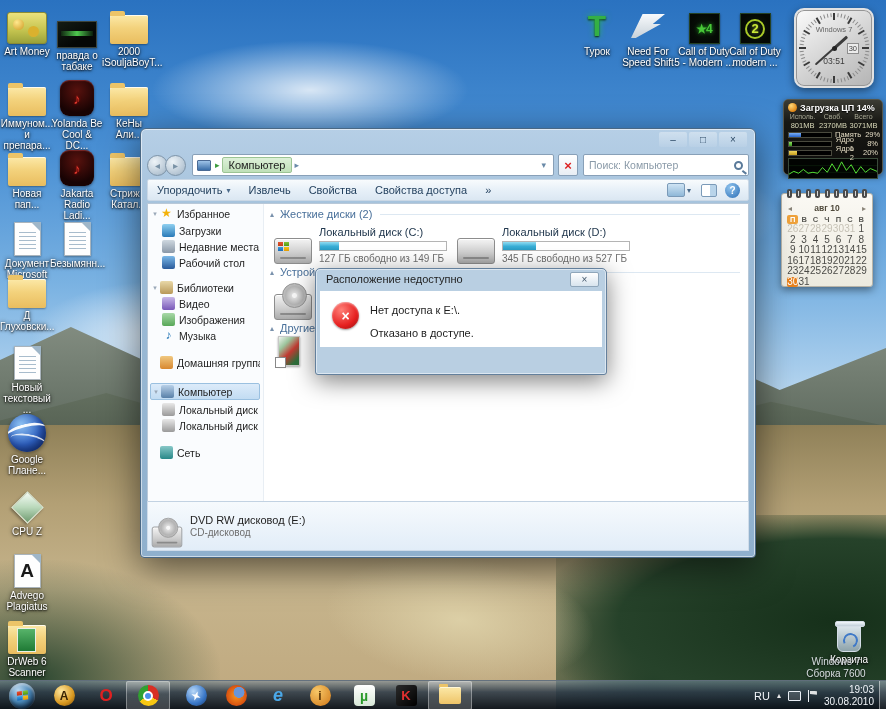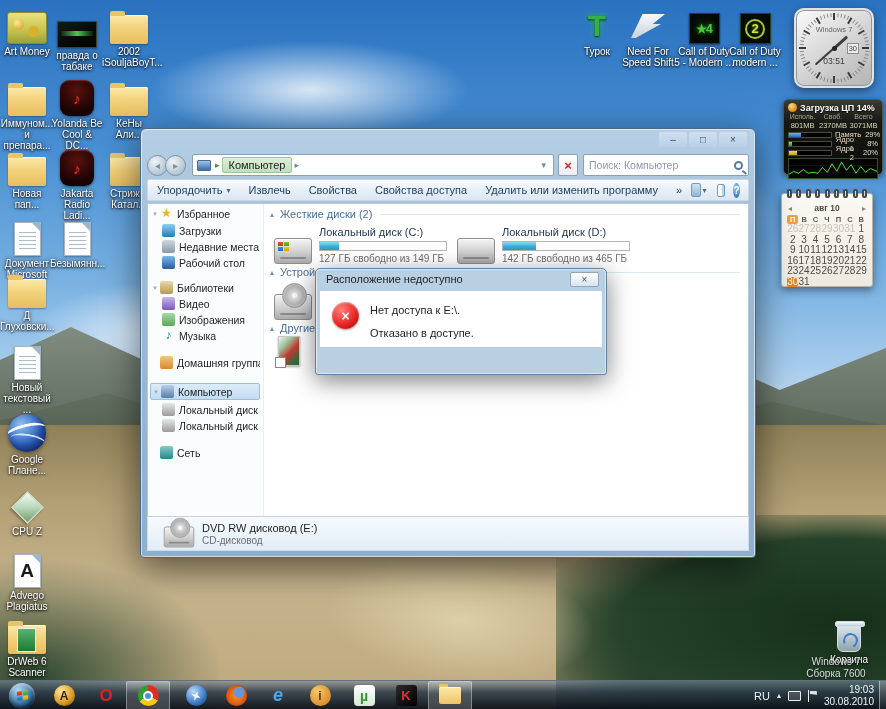--- a/index.html
+++ b/index.html
@@ -138,21 +138,21 @@
 .gdrive::after{content:"";position:absolute;left:5px;bottom:4px;width:26px;height:2px;background:#8a8a8a;border-radius:1px}
 .wflag{position:absolute;left:3px;top:3px;width:11px;height:9px;background:linear-gradient(#e2542f,#c23e18) 0 0/5px 4px no-repeat,linear-gradient(#83c234,#4e9a14) 6px 0/5px 4px no-repeat,linear-gradient(#3a9ade,#1a6cb8) 0 5px/5px 4px no-repeat,linear-gradient(#f4c410,#e09a08) 6px 5px/5px 4px no-repeat}
 .gdvd::before{content:"";position:absolute;left:7px;top:-12px;width:23px;height:23px;border-radius:50%;background:radial-gradient(circle,#f8f8f8 2px,#dcdcdc 3px,#b4b4b4 9px,#cfcfcf);border:1px solid #949494}
 .dinfo{margin-left:7px}
 .dname{font-size:11px;color:#22384e;line-height:13px}
 .dbar{width:128px;height:10px;border:1px solid #b4b4b4;background:#fff;margin:2px 0}
 .dfill{height:100%;background:linear-gradient(180deg,#8fdcf2,#39aed6 55%,#2a9cc4)}
 .dfree{font-size:10px;color:#707070}
 .gbox{position:relative;width:22px;height:30px;background:linear-gradient(135deg,#eef4ee 0%,#9cc49c 28%,#c23a32 55%,#2f6e3b 85%);border:1px solid #c8c8c8;box-shadow:0 1px 2px rgba(0,0,0,.35)}
 .gbox::after{content:"";position:absolute;left:-4px;bottom:-3px;width:9px;height:9px;background:#fff;border:1px solid #888}
-.details{position:absolute;left:6px;right:6px;bottom:6px;height:35px;background:linear-gradient(180deg,#f6fafd,#e2edf8);border:1px solid #cfdcea;border-top:1px solid #c2d2e2;display:flex;align-items:center;padding-left:12px}
+.details{position:absolute;left:6px;right:6px;bottom:6px;height:50px;background:linear-gradient(180deg,#f6fafd,#e2edf8);border:1px solid #cfdcea;border-top:1px solid #c2d2e2;display:flex;align-items:center;padding-left:0}
 .dtname{font-size:11px;color:#1e1e1e;line-height:13px}
 .dttype{font-size:10px;color:#6e6e6e}
 
 
 .dlg{position:absolute;left:315px;top:268px;width:292px;height:107px;z-index:6;background:#b9cfe2;border:1px solid #64809c;border-radius:5px 5px 3px 3px;box-shadow:0 6px 24px rgba(0,0,0,.5),inset 0 0 0 1px rgba(255,255,255,.5)}
 .dtitle{position:absolute;left:10px;top:4px;font-size:11px;color:#1e1e1e}
 .dclose{position:absolute;right:7px;top:3px;width:29px;height:15px;border:1px solid #8fa6ba;border-radius:2px;background:linear-gradient(180deg,#fff,#d8e4ee);display:flex;align-items:center;justify-content:center;font-size:10px;color:#44586c;cursor:pointer}
 .dbody{position:absolute;left:4px;right:4px;top:22px;height:56px;background:#fff}
 .erricon{position:absolute;left:12px;top:11px;width:27px;height:27px;border-radius:50%;background:radial-gradient(circle at 35% 30%,#ff8078,#e62020 60%,#8c0c0c);box-shadow:0 1px 2px rgba(0,0,0,.4),inset 0 1px 2px rgba(255,255,255,.5);color:#fff;font-weight:800;font-size:14px;display:flex;align-items:center;justify-content:center}
 .dmsg{position:absolute;left:50px;font-size:11px;color:#1e1e1e}
@@ -211,21 +211,21 @@
 <div class="dicon" style="left:50px;top:8px">
   <div class="dg">
       <div class="gdark"></div>
     </div>
   <div class="dlab">правда о табаке</div>
 </div>
 <div class="dicon" style="left:102px;top:4px">
   <div class="dg">
       <div class="gfolder"></div>
     </div>
-  <div class="dlab">2002 iSouljaBoyT...</div>
+  <div class="dlab">2000 iSouljaBoyT...</div>
 </div>
 <div class="dicon" style="left:0;top:76px">
   <div class="dg">
       <div class="gfolder"></div>
     </div>
   <div class="dlab">Иммуном... и препара...</div>
 </div>
 <div class="dicon" style="left:50px;top:76px">
   <div class="dg">
       <div class="gmp3">
@@ -554,21 +554,20 @@
     </div>
   </div>
   <div class="toolbar">
     <span class="titem">
         <span>Упорядочить</span>
         <span class="dd">▾</span>
       </span>
     <span class="titem">Извлечь</span>
     <span class="titem">Свойства</span>
     <span class="titem">Свойства доступа</span>
-    <span class="titem">Удалить или изменить программу</span>
     <span class="titem">»</span>
     <span class="tspacer"></span>
     <span class="vico"></span>
     <span class="titem" style="padding:0 2px">
         <span class="dd">▾</span>
       </span>
     <span class="pico"></span>
     <span class="hico">?</span>
   </div>
   <div class="content">
@@ -649,21 +648,21 @@
           <div class="dfree">127 ГБ свободно из 149 ГБ</div>
         </div>
       </div>
       <div class="disk" style="left:193px;top:22px">
         <div class="gdrive"></div>
         <div class="dinfo">
           <div class="dname">Локальный диск (D:)</div>
           <div class="dbar">
               <div class="dfill" style="display: block; width: 26%;"></div>
             </div>
-          <div class="dfree">142 ГБ свободно из 465 ГБ</div>
+          <div class="dfree">345 ГБ свободно из 527 ГБ</div>
         </div>
       </div>
       <div class="ghead" style="left:6px;top:62px;right:8px">
         <span class="tri2">▴</span>
         <span>Устройства со съемными носителями (2)</span>
           <span class="hline"></span>
       </div>
       <div class="disk" style="left:10px;top:90px">
         <div class="gdrive gdvd"></div>
       </div>

